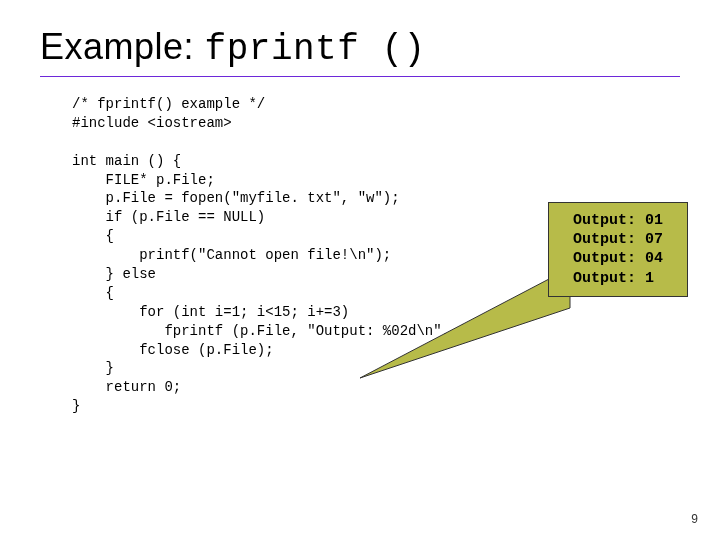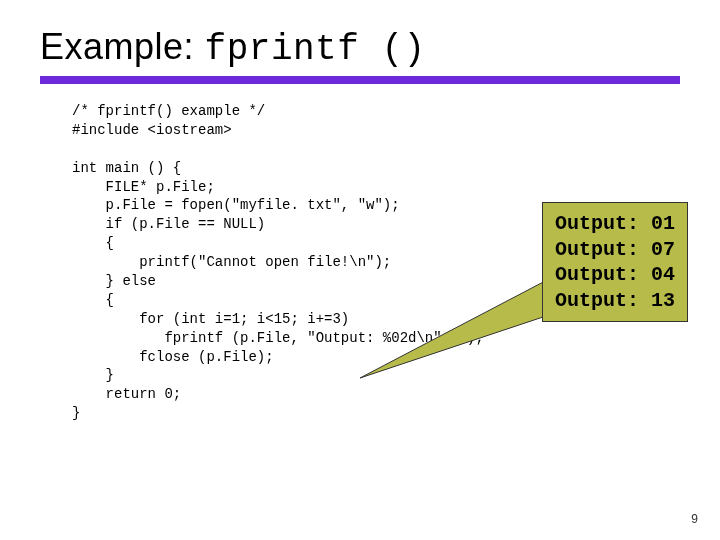--- a/index.html
+++ b/index.html
@@ -15,21 +15,21 @@
   .slide {
     padding: 26px 40px 20px 40px;
     position: relative;
     width: 640px;
     height: 494px;
   }
   .title {
     font-size: 36px;
     font-weight: normal;
     color: #000;
-    border-bottom: 8px solid #6d28d9;
+    border-bottom: 1px solid #6d28d9;
     padding-bottom: 6px;
     margin-bottom: 18px;
     letter-spacing: 0.5px;
   }
   .title .mono {
     font-family: "Courier New", monospace;
   }
   .code {
     font-family: "Courier New", monospace;
     font-size: 14px;
@@ -37,23 +37,23 @@
     white-space: pre;
     color: #000;
     margin-left: 32px;
   }
   .output-box {
     position: absolute;
     top: 202px;
     right: 32px;
     background: #b7bb49;
     border: 1.5px solid #333;
-    padding: 8px 12px;
+    padding: 8px 24px;
     font-family: "Courier New", monospace;
-    font-size: 20px;
+    font-size: 15px;
     font-weight: bold;
     line-height: 1.28;
     color: #000;
     z-index: 2;
   }
   .callout-line {
     position: absolute;
     z-index: 1;
     pointer-events: none;
   }
@@ -93,18 +93,18 @@
 }</div>
 
   <svg class="callout-line" style="left:355px; top:260px;" width="230" height="130">
     <polygon points="5,118 215,8 215,48" fill="#b7bb49" stroke="#333" stroke-width="1"></polygon>
   </svg>
 
   <div class="output-box">
     <div>Output: 01</div>
     <div>Output: 07</div>
     <div>Output: 04</div>
-    <div>Output: 13</div>
+    <div>Output: 1</div>
   </div>
 
   <div class="pagenum">9</div>
 
 </div>
 
 </body></html>

